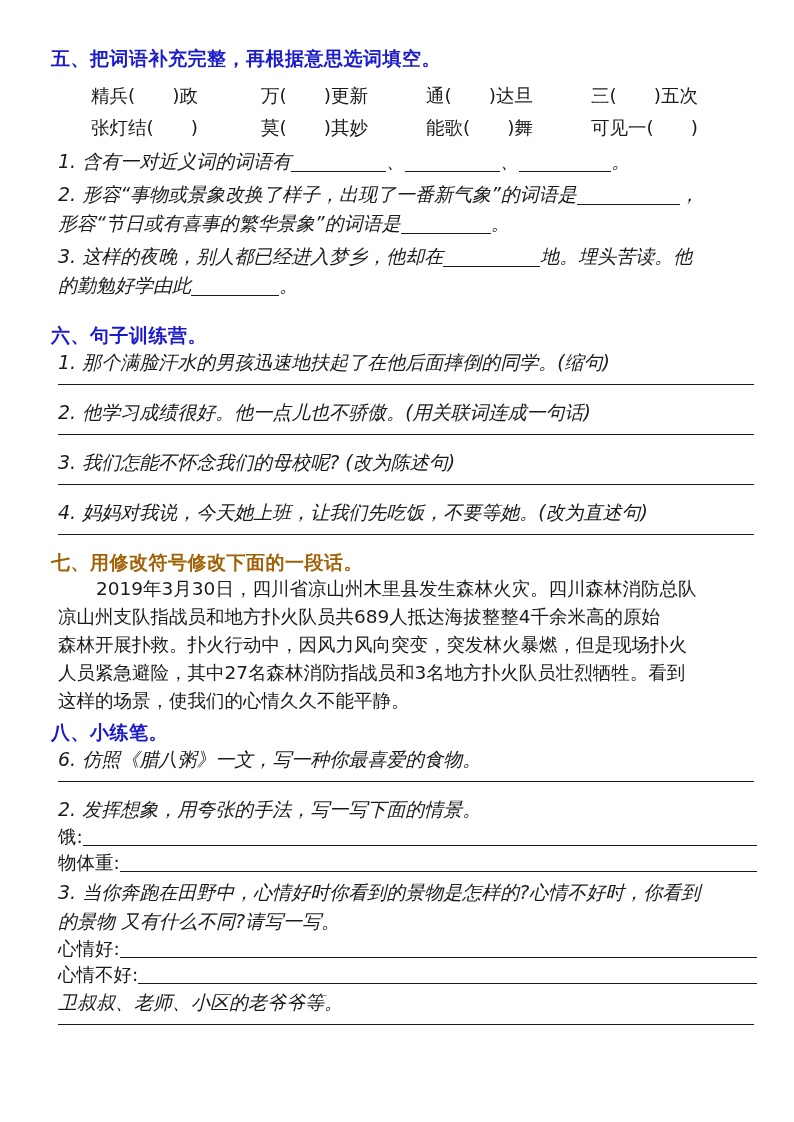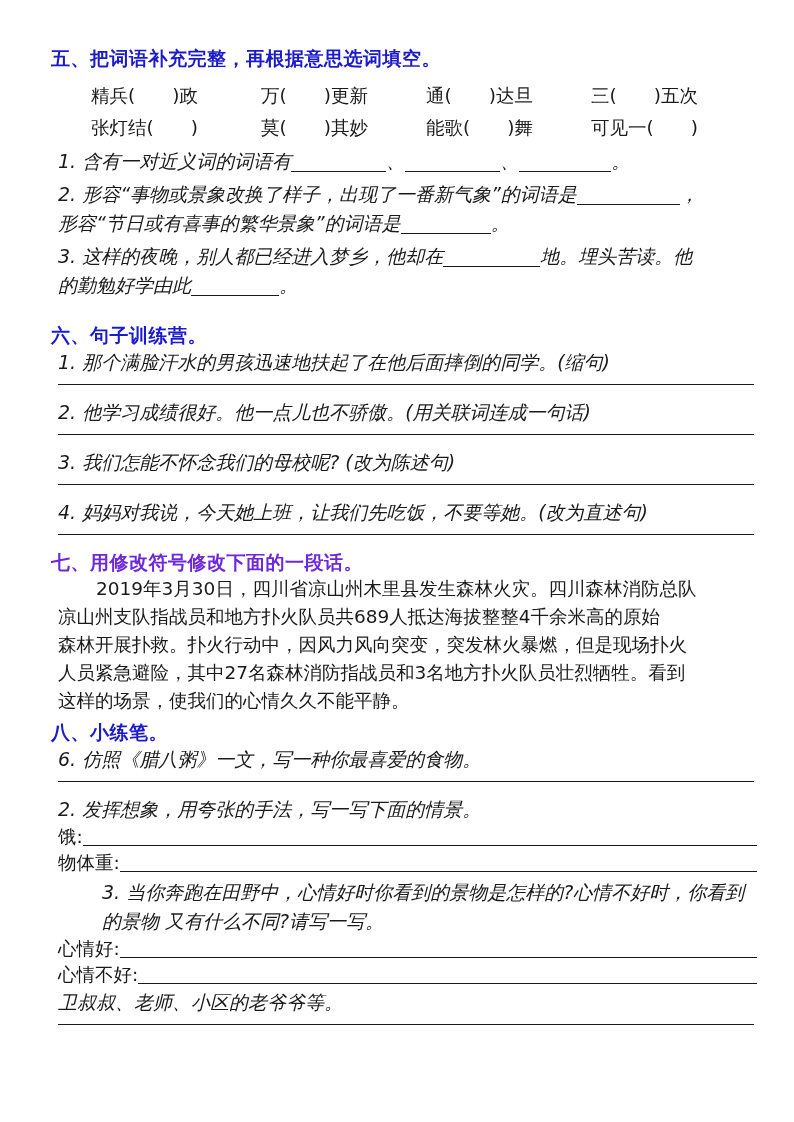--- a/index.html
+++ b/index.html
@@ -29,21 +29,21 @@
     border-bottom:1.7px solid #1a1a1a;
   }
   .para{margin-left:7px;font-size:18.5px;line-height:28px;}
   .para .pline{white-space:nowrap;}
   .para .pline.indent{text-indent:38px;}
   .label-line{
     display:flex;align-items:flex-end;margin-left:7px;
     font-size:18.5px;line-height:26px;
   }
   .label-line .line{flex:1;border-bottom:1.6px solid #1a1a1a;margin-bottom:4px;}
-  .q3-block{margin-top:2px;margin-left:44px;}
+  .q3-block{margin-top:2px;}
 </style>
 </head>
 <body style="background: rgb(255, 255, 255); color: rgb(26, 26, 26);">
 
 <div class="sheet">
 
   <div class="sec-title accent" style="color: rgb(27, 27, 204);">五、把词语补充完整，再根据意思选词填空。</div>
   <div class="word-grid">
     <span>精兵(　　)政</span>
     <span>万(　　)更新</span>
@@ -69,21 +69,21 @@
   <div class="sec-title accent mt6" style="color: rgb(27, 27, 204);">六、句子训练营。</div>
   <div class="qline">1. 那个满脸汗水的男孩迅速地扶起了在他后面摔倒的同学。(缩句)</div>
   <div class="answer-line"></div>
   <div class="qline">2. 他学习成绩很好。他一点儿也不骄傲。(用关联词连成一句话)</div>
   <div class="answer-line"></div>
   <div class="qline">3. 我们怎能不怀念我们的母校呢? (改为陈述句)</div>
   <div class="answer-line"></div>
   <div class="qline">4. 妈妈对我说，今天她上班，让我们先吃饭，不要等她。(改为直述句)</div>
   <div class="answer-line"></div>
 
-  <div class="sec-title accent mt14" style="color: #6d28d9;">七、用修改符号修改下面的一段话。</div>
+  <div class="sec-title accent mt14" style="color: #a16207;">七、用修改符号修改下面的一段话。</div>
   <div class="para">
     <div class="pline indent">2019年3月30日，四川省凉山州木里县发生森林火灾。四川森林消防总队</div>
     <div class="pline">凉山州支队指战员和地方扑火队员共689人抵达海拔整整4千余米高的原始</div>
     <div class="pline">森林开展扑救。扑火行动中，因风力风向突变，突发林火暴燃，但是现场扑火</div>
     <div class="pline">人员紧急避险，其中27名森林消防指战员和3名地方扑火队员壮烈牺牲。看到</div>
     <div class="pline">这样的场景，使我们的心情久久不能平静。</div>
   </div>
 
   <div class="sec-title accent mt4" style="color: rgb(27, 27, 204);">八、小练笔。</div>
   <div class="qline">6. 仿照《腊八粥》一文，写一种你最喜爱的食物。</div>

